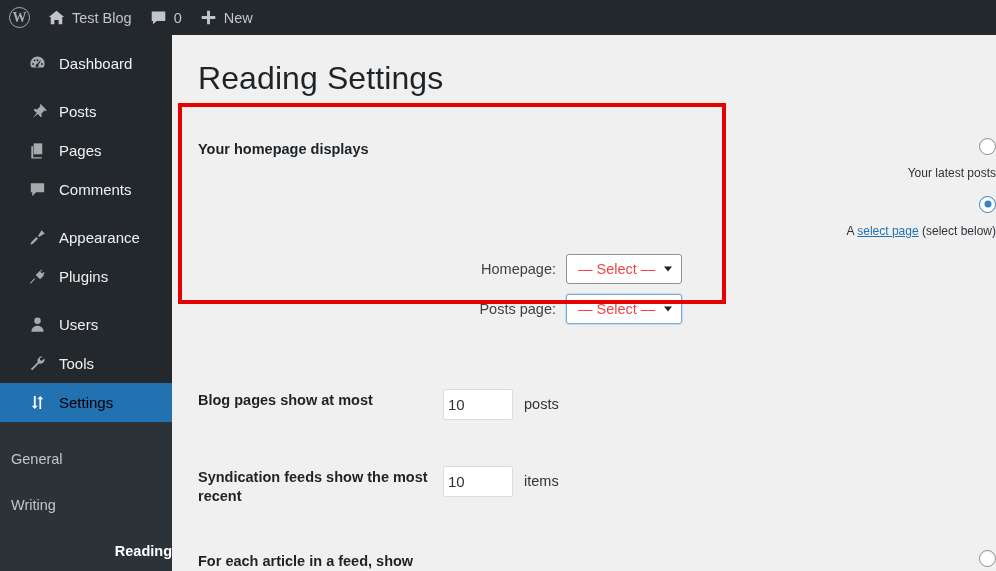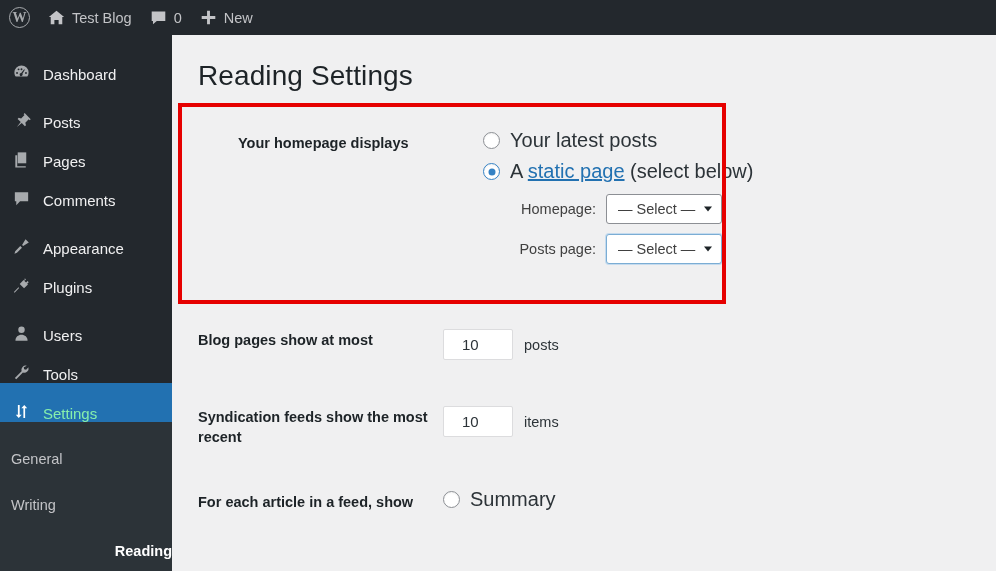--- a/index.html
+++ b/index.html
@@ -33,32 +33,32 @@
     line-height: 1;
   }
   .ico { display: inline-block; fill: #c3c4c7; vertical-align: middle; }
 
   
   #sidebar {
     position: absolute; top: 35px; left: 0; width: 172px; height: 536px;
     background: #23282d; z-index: 20;
   }
   .menu-item {
-    position: relative; display: flex; align-items: flex-end;
-    height: 39px; padding-left: 11px; gap: 11px;
+    position: relative; display: flex; align-items: center;
+    height: 39px; padding-left: 27px; gap: 11px;
     color: #f0f0f1; font-size: 15px; cursor: pointer;
   }
   .menu-item .mi-ico {
     width: 21px; height: 21px; display: flex; align-items: center; justify-content: center;
     flex: 0 0 21px;
   }
   .menu-item .mi-ico svg { fill: #a7aaad; }
   .menu-item.sep { margin-top: 9px; }
   .menu-item.current {
-    background: #2271b1; color: #86efac; font-weight: 400;
+    background: #2271b1; color: #000000; font-weight: 400;
   }
   .menu-item.current .mi-ico svg { fill: #fff; }
   .menu-item.current::after {
     content: ""; position: absolute; right: -8px; top: 50%;
     transform: translateY(-50%);
     border: 8px solid transparent; border-right-color: #f0f0f1;
   }
   .submenu { background: #2c3338; padding: 6px 0 8px 0; }
   .sub-item {
     display: block; padding: 5px 0 5px 11px;
@@ -66,38 +66,39 @@
   }
   .sub-item.current { color: #fff; font-weight: bold; text-align: right; }
 
   
   #content {
     position: absolute; top: 35px; left: 172px;
     width: 824px; height: 536px;
     background: #f0f0f1; overflow: hidden;
   }
   #page-title {
-    font-size: 28px; font-weight: 400; color: #1d2327;
+    font-size: 32px; font-weight: 400; color: #1d2327;
     padding: 23px 0 0 26px; line-height: 1.3;
     letter-spacing: 0.1px;
   }
 
   .form-table { margin-top: 22px; padding-left: 26px; }
   .form-row { display: flex; align-items: flex-start; padding: 0 0 0 0; }
   .form-row .th {
     width: 245px; flex: 0 0 245px;
     font-size: 14.5px; font-weight: bold; color: #1d2327;
     line-height: 1.35; padding-top: 2px;
   }
   .form-row .td { flex: 1; }
 
   .radio-line {
     display: flex; align-items: flex-end; gap: 10px;
-    font-size: 20px; color: #2c3338; cursor: pointer;
+    font-size: 12px; color: #2c3338; cursor: pointer;
     margin-bottom: 14px;
+    flex-direction: column;
   }
   .radio {
     width: 17px; height: 17px; border-radius: 50%;
     border: 1px solid #8c8f94; background: #fff;
     flex: 0 0 17px; position: relative;
     box-shadow: inset 0 1px 2px rgba(0,0,0,.06);
   }
   .radio.checked { border-color: #3582c4; }
   .radio.checked::after {
     content: ""; position: absolute; left: 50%; top: 50%;
@@ -113,51 +114,51 @@
     padding-left: 10px;
   }
   .select-row .sel-label {
     font-size: 14.5px; color: #404040; text-align: right;
     width: 103px; flex: 0 0 103px;
   }
   .wpselect {
     position: relative; height: 30px; min-width: 112px;
     background: #fff; border: 1px solid #8c8f94; border-radius: 3px;
     display: flex; align-items: center; padding: 0 26px 0 11px;
-    font-size: 14.5px; color: #404040; cursor: pointer; white-space: nowrap;
+    font-size: 14.5px; color: #ef4444; cursor: pointer; white-space: nowrap;
   }
   .wpselect.focused {
     border-color: #7badd4;
     box-shadow: 0 0 0 1px #c5dbee;
   }
   .wpselect .caret {
     position: absolute; right: 9px; top: 50%; transform: translateY(-50%);
     width: 0; height: 0;
     border-left: 4px solid transparent; border-right: 4px solid transparent;
     border-top: 5px solid #1d2327;
   }
 
   .num-row { display: flex; align-items: center; gap: 11px; }
   .numinput {
     width: 70px; height: 31px;
     border: 1px solid #dcdcde; background: #fff; border-radius: 2px;
     font-family: "Liberation Sans", sans-serif; font-size: 15px; color: #2c3338;
-    padding: 0 18px;
+    padding: 0 4px;
   }
   .unit { font-size: 14.5px; color: #2c3338; }
 
   
   #redbox {
     position: absolute; left: 178px; top: 103px;
     width: 548px; height: 201px;
     border: 4px solid #e60000;
     pointer-events: none; z-index: 25;
   }
 
-  .row-homepage { position: relative; padding-top: 16px; margin-left: 40px; }
+  .row-homepage { position: relative; padding-top: 16px; }
   .row-blog { margin-top: 55px; }
   .row-synd { margin-top: 46px; }
   .row-feed { margin-top: 43px; }
 </style>
 </head>
 <body>
 
 <div id="app">
 
   <div id="adminbar">
@@ -296,21 +297,21 @@
         <div class="td">
 
           <label class="radio-line">
             <span class="radio"></span>
             <span class="radio-label">Your latest posts</span>
           </label>
 
           <label class="radio-line">
             <span class="radio checked"></span>
             <span class="radio-label">
-              <span>A </span><a class="link">static page</a><span> (select below)</span>
+              <span>A </span><a class="link">select page</a><span> (select below)</span>
             </span>
           </label>
 
           <div class="select-row">
             <span class="sel-label">Homepage:</span>
             <div class="wpselect">
               <span>— Select —</span>
               <span class="caret"></span>
             </div>
           </div>

